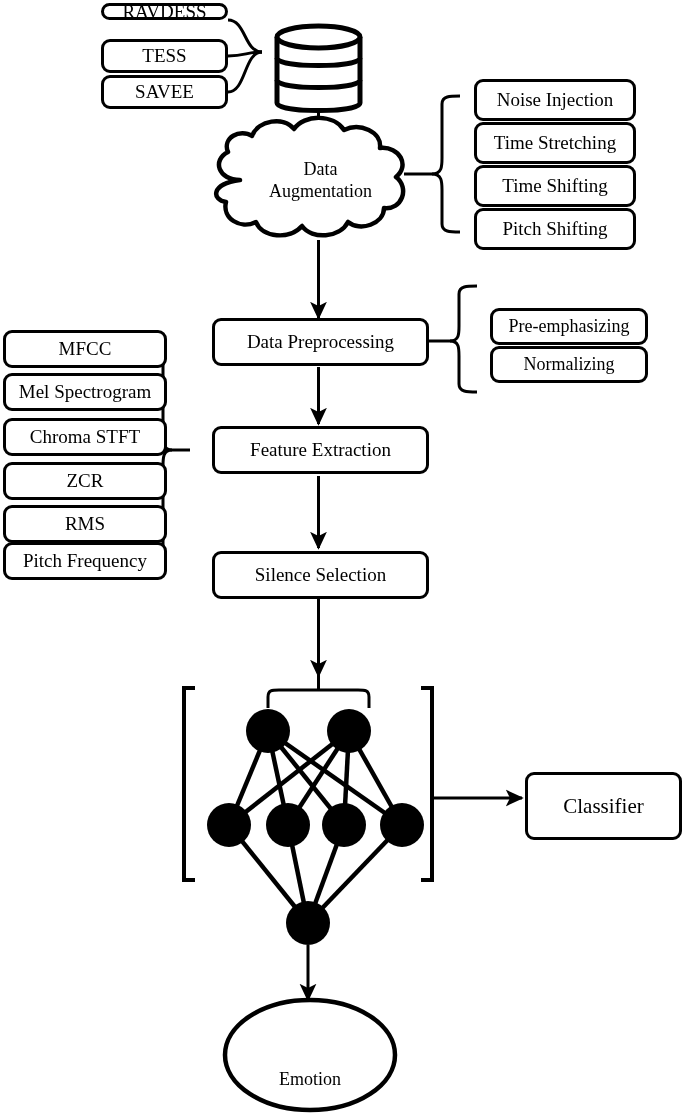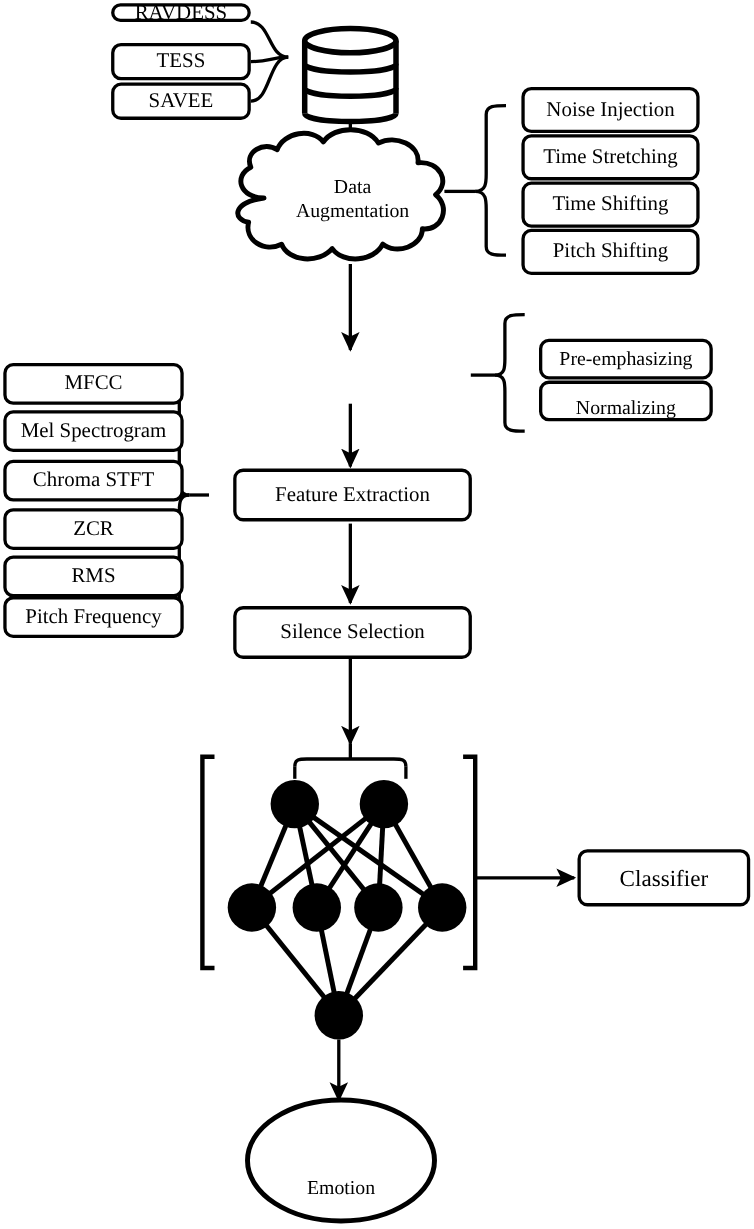--- a/index.html
+++ b/index.html
@@ -201,25 +201,28 @@
   <div class="node-box" style="left:474px; top:165px; width:162px; height:42px; font-size:19px;">
     <span class="lbl">Time Shifting</span>
   </div>
   <div class="node-box" style="left:474px; top:122px; width:162px; height:42px; font-size:19px;">
     <span class="lbl">Time Stretching</span>
   </div>
   <div class="node-box" style="left:474px; top:208px; width:162px; height:42px; font-size:19px;">
     <span class="lbl">Pitch Shifting</span>
   </div>
 
+  <div class="node-box" style="left:212px; top:318px; width:217px; height:48px; font-size:19px;">
+    <span class="lbl">Data Preprocessing</span>
+  </div>
 
   <div class="node-box" style="left:490px; top:308px; width:158px; height:37px; font-size:18px;">
     <span class="lbl">Pre-emphasizing</span>
   </div>
-  <div class="node-box" style="left:490px; top:346px; width:158px; height:37px; font-size:18px;align-items:flex-end;">
+  <div class="node-box" style="left:490px; top:346px; width:158px; height:37px; font-size:18px;">
     <span class="lbl">Normalizing</span>
   </div>
 
   <div class="node-box" style="left:3px; top:330px; width:164px; height:38px; font-size:19px;">
     <span class="lbl">MFCC</span>
   </div>
   <div class="node-box" style="left:3px; top:373px; width:164px; height:38px; font-size:19px;">
     <span class="lbl">Mel Spectrogram</span>
   </div>
   <div class="node-box" style="left:3px; top:418px; width:164px; height:38px; font-size:19px;">
@@ -236,21 +239,21 @@
   </div>
 
   <div class="node-box" style="left:212px; top:426px; width:217px; height:48px; font-size:19px;">
     <span class="lbl">Feature Extraction</span>
   </div>
 
   <div class="node-box" style="left:212px; top:551px; width:217px; height:48px; font-size:19px;">
     <span class="lbl">Silence Selection</span>
   </div>
 
-  <div class="node-box" style="left:525px; top:772px; width:157px; height:52px; font-size:21px;">
+  <div class="node-box" style="left:525px; top:772px; width:157px; height:68px; font-size:21px;">
     <span class="lbl">Classifier</span>
   </div>
 
   <div class="ellipse-label" style="left:225px; top:1035px; width:170px; height:40px; font-size:18px;margin-top:24px;">
     <span class="lbl">Emotion</span>
   </div>
 
 </div>
 
 </body></html>

